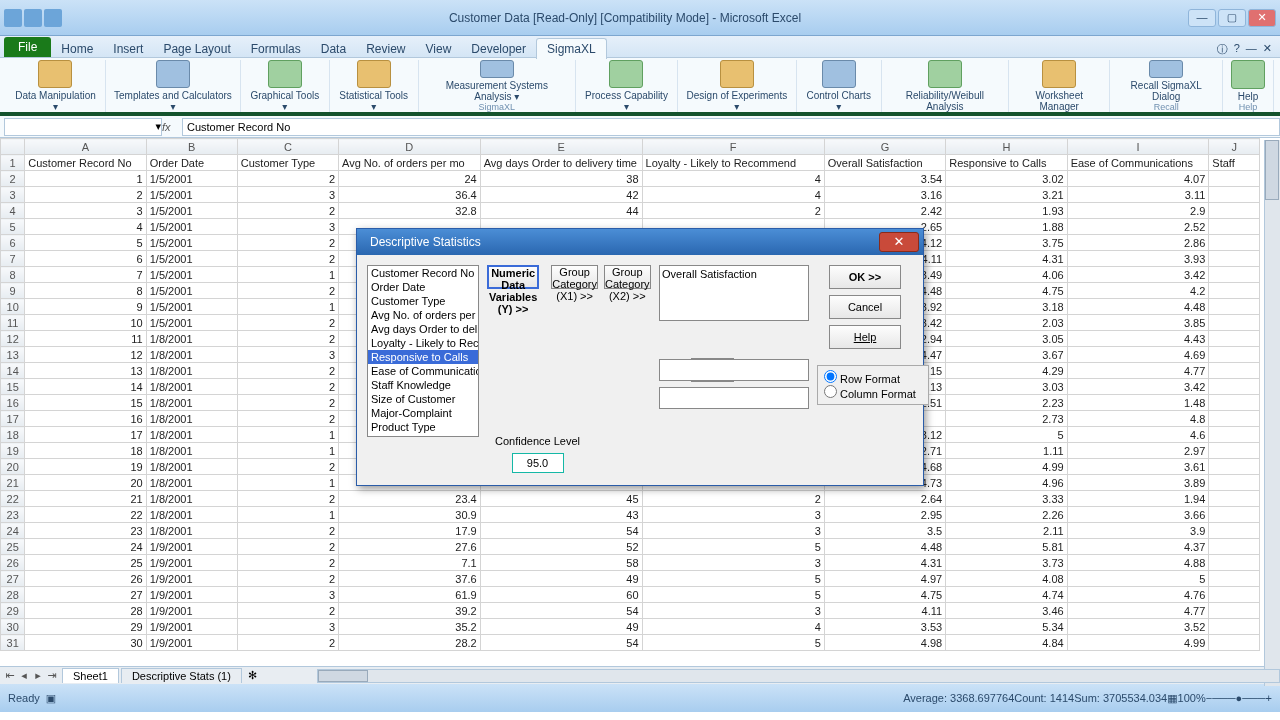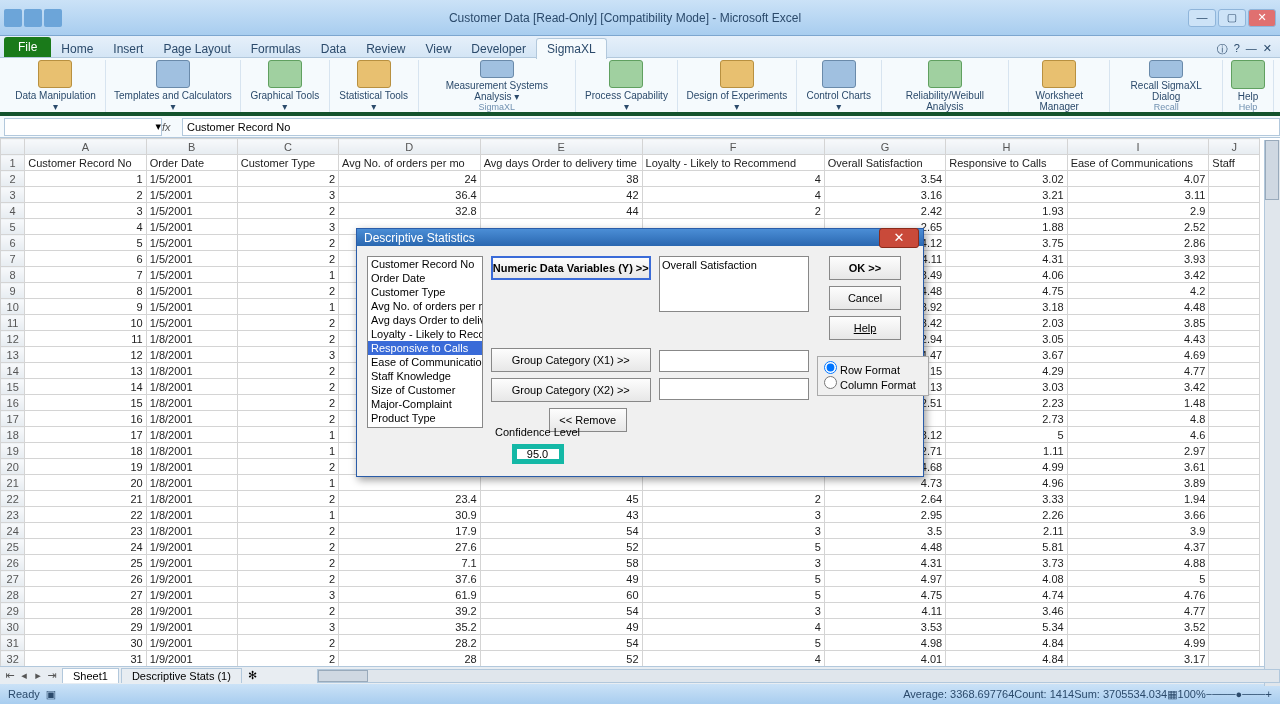--- a/index.html
+++ b/index.html
@@ -48,36 +48,36 @@
 
 .sheettabs { height: 18px; background: #e8edf2; display: flex; align-items: center; border-top: 1px solid #b2c8dc; font-size: 11px; }
 .navarr { display:flex; gap:2px; padding:0 4px; }
 .navarr span{ width:12px; text-align:center; color:#555; cursor:pointer; }
 .stab { padding: 1px 10px; background: #fff; border: 1px solid #b2c8dc; border-bottom: none; margin-right: 2px; }
 .stab.inactive { background: #e8edf2; }
 .hscroll { flex:1; margin-left: 60px; height:14px; background:#e0e6ec; border:1px solid #b2c8dc; position:relative;}
 .hscroll .thumb{ position:absolute; left:0; width:50px; height:12px; background:#cfd8e2; border:1px solid #9ab; }
 
 
-.status { height: 20px; background: linear-gradient(#cbe2f7,#a8cdef); display: flex; align-items: center; font-size: 11px; color: #2b4a6b; padding: 0 8px; }
+.status { height: 28px; background: linear-gradient(#cbe2f7,#a8cdef); display: flex; align-items: center; font-size: 11px; color: #2b4a6b; padding: 0 8px; }
 .status .right { margin-left: auto; display:flex; gap:0; }
 
 
 .dialog { position: absolute; left: 356px; top: 228px; width: 568px; background: #f0f0f0; border: 1px solid #2a5ca8; box-shadow: 2px 3px 8px rgba(0,0,0,.4); }
-.dlg-title { height: 17px; background: linear-gradient(#4b8ed6,#2a67b0); color: #fff; font-size: 12px; display: flex; align-items: center; padding-left: 7px; }
+.dlg-title { height: 26px; background: linear-gradient(#4b8ed6,#2a67b0); color: #fff; font-size: 12px; display: flex; align-items: center; padding-left: 13px; }
 .dlg-close { margin-left: auto; width: 40px; height: 20px; background: #c94a3a; color: #fff; text-align: center; border-radius: 3px; margin-right: 4px; line-height: 18px; font-size: 13px; border:1px solid #8a2a1a;}
 .dlg-body { padding: 10px; display: flex; gap: 8px; position: relative; height: 230px; }
 .listbox { width: 118px; height: 172px; background: #fff; border: 1px solid #888; overflow: hidden; font-size: 11px; }
 .listbox div { padding: 1px 3px; white-space: nowrap; overflow:hidden; }
 .listbox .sel { background: #3a6bd8; color: #fff; }
-.midcol { display: flex; flex-direction: column; gap: 6px; width: 164px; }
+.midcol { display: flex; flex-direction: row; gap: 6px; width: 164px; }
 .dbtn { height: 24px; border: 1px solid #888; background: linear-gradient(#fdfdfd,#e7e7e7); font-size: 11px; cursor: pointer; }
 .dbtn.bold { font-weight: bold; border: 2px solid #3a6bd8; }
 .selbox { width: 150px; height: 56px; background: #fff; border: 1px solid #888; font-size: 11px; padding: 2px; }
-.inputsm { width: 52px; height: 20px; border: 5px solid #14b8a6; background: #fff; font-size: 11px; text-align: center; }
+.inputsm { width: 52px; height: 20px; border: 1px solid #14b8a6; background: #fff; font-size: 11px; text-align: center; }
 .rightcol { width: 96px; display: flex; flex-direction: column; gap: 6px; }
 .rightcol .dbtn { width: 72px; margin-left: 12px; }
 .radio-box { border: 1px solid #aaa; padding: 4px 6px; font-size: 11px; background: #f0f0f0; margin-top: 10px; width: 112px;}
 .radio-box label { display:block; }
 .conf-row { position:absolute; left: 138px; bottom: 12px; display:flex; align-items:center; gap:6px; font-size:11px;flex-direction:column;}
 .groupx-input { width:150px; height:22px; border:1px solid #888; background:#fff;}
 .spacer { height: 56px; }
 
 
 .vscroll { position:absolute; right:0; top:140px; width:16px; height:546px; background:#e0e6ec; border-left:1px solid #b2c8dc;}
@@ -603,33 +603,20 @@
           <td class="rowhead">31</td>
           <td class="num">30</td>
           <td class="">1/9/2001</td>
           <td class="num">2</td>
           <td class="num">28.2</td>
           <td class="num">54</td>
           <td class="num">5</td>
           <td class="num">4.98</td>
           <td class="num">4.84</td>
           <td class="num">4.99</td>
-          <td class="num"></td>
-        </tr>
-        <tr>
-          <td class="rowhead">32</td>
-          <td class="num">31</td>
-          <td class="">1/9/2001</td>
-          <td class="num">2</td>
-          <td class="num">28</td>
-          <td class="num">52</td>
-          <td class="num">4</td>
-          <td class="num">4.01</td>
-          <td class="num">4.84</td>
-          <td class="num">3.17</td>
           <td class="num"></td>
         </tr>
       </tbody>
     </table>
 </div>
 <div class="vscroll">
     <div class="vthumb"></div>
   </div>
 
 <div class="sheettabs">

